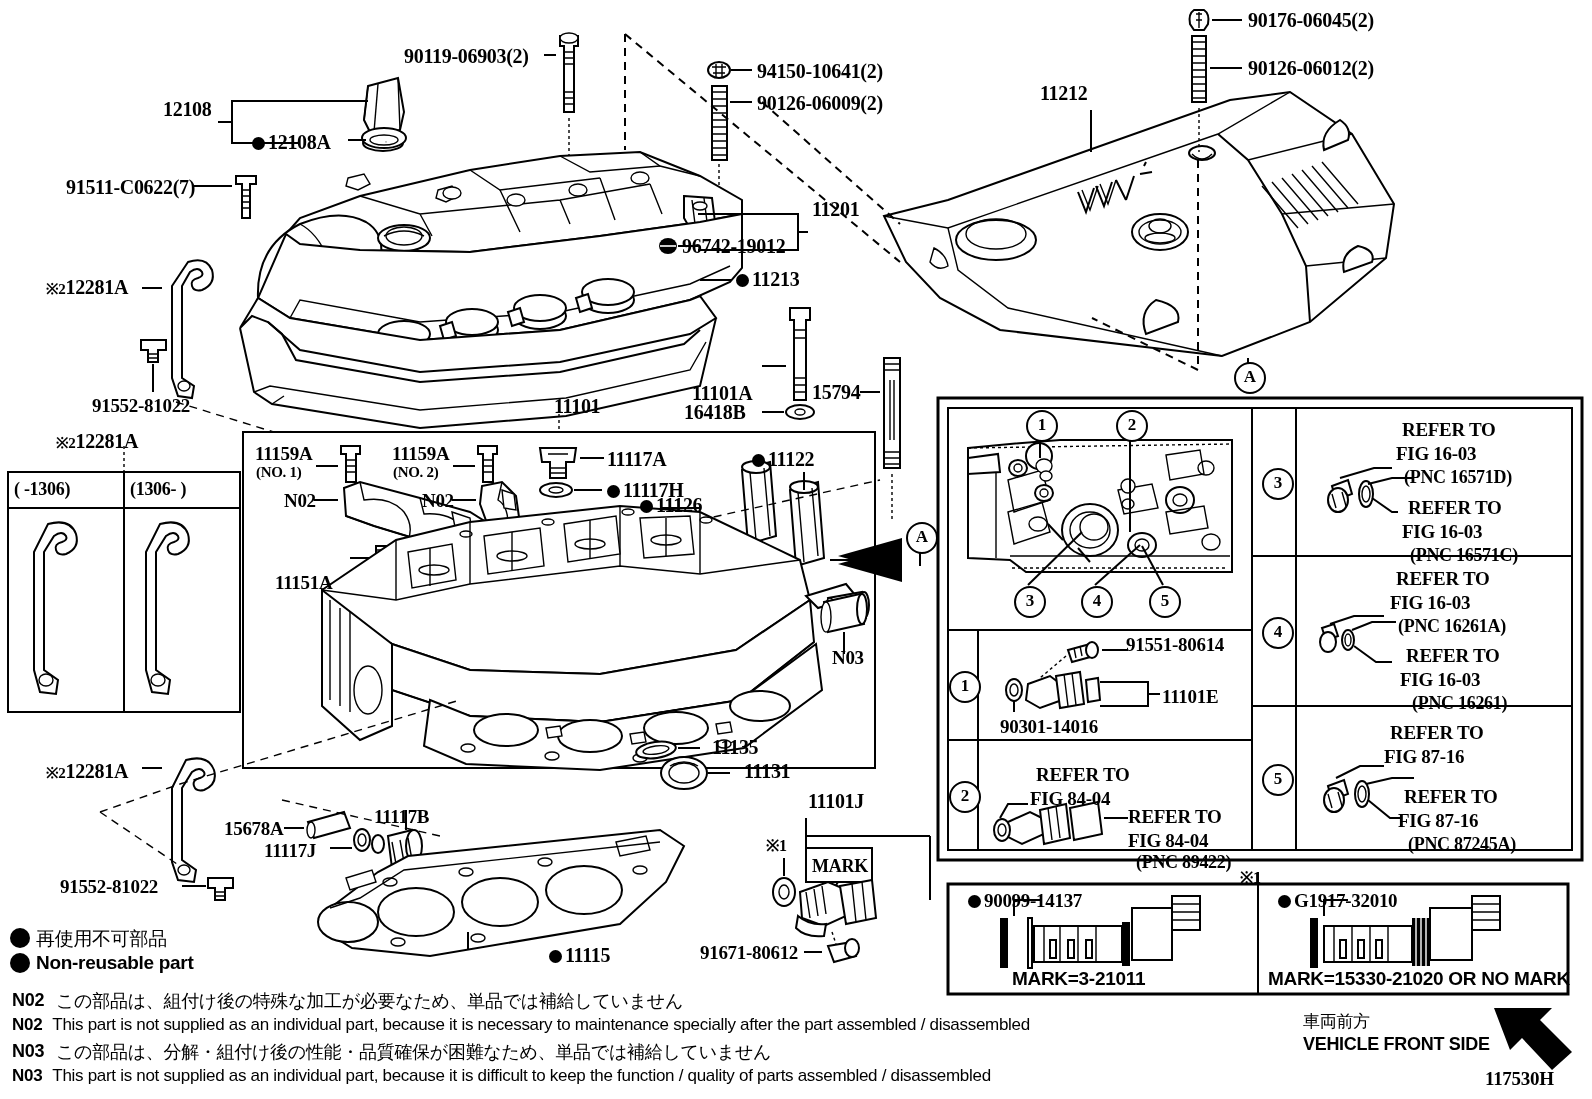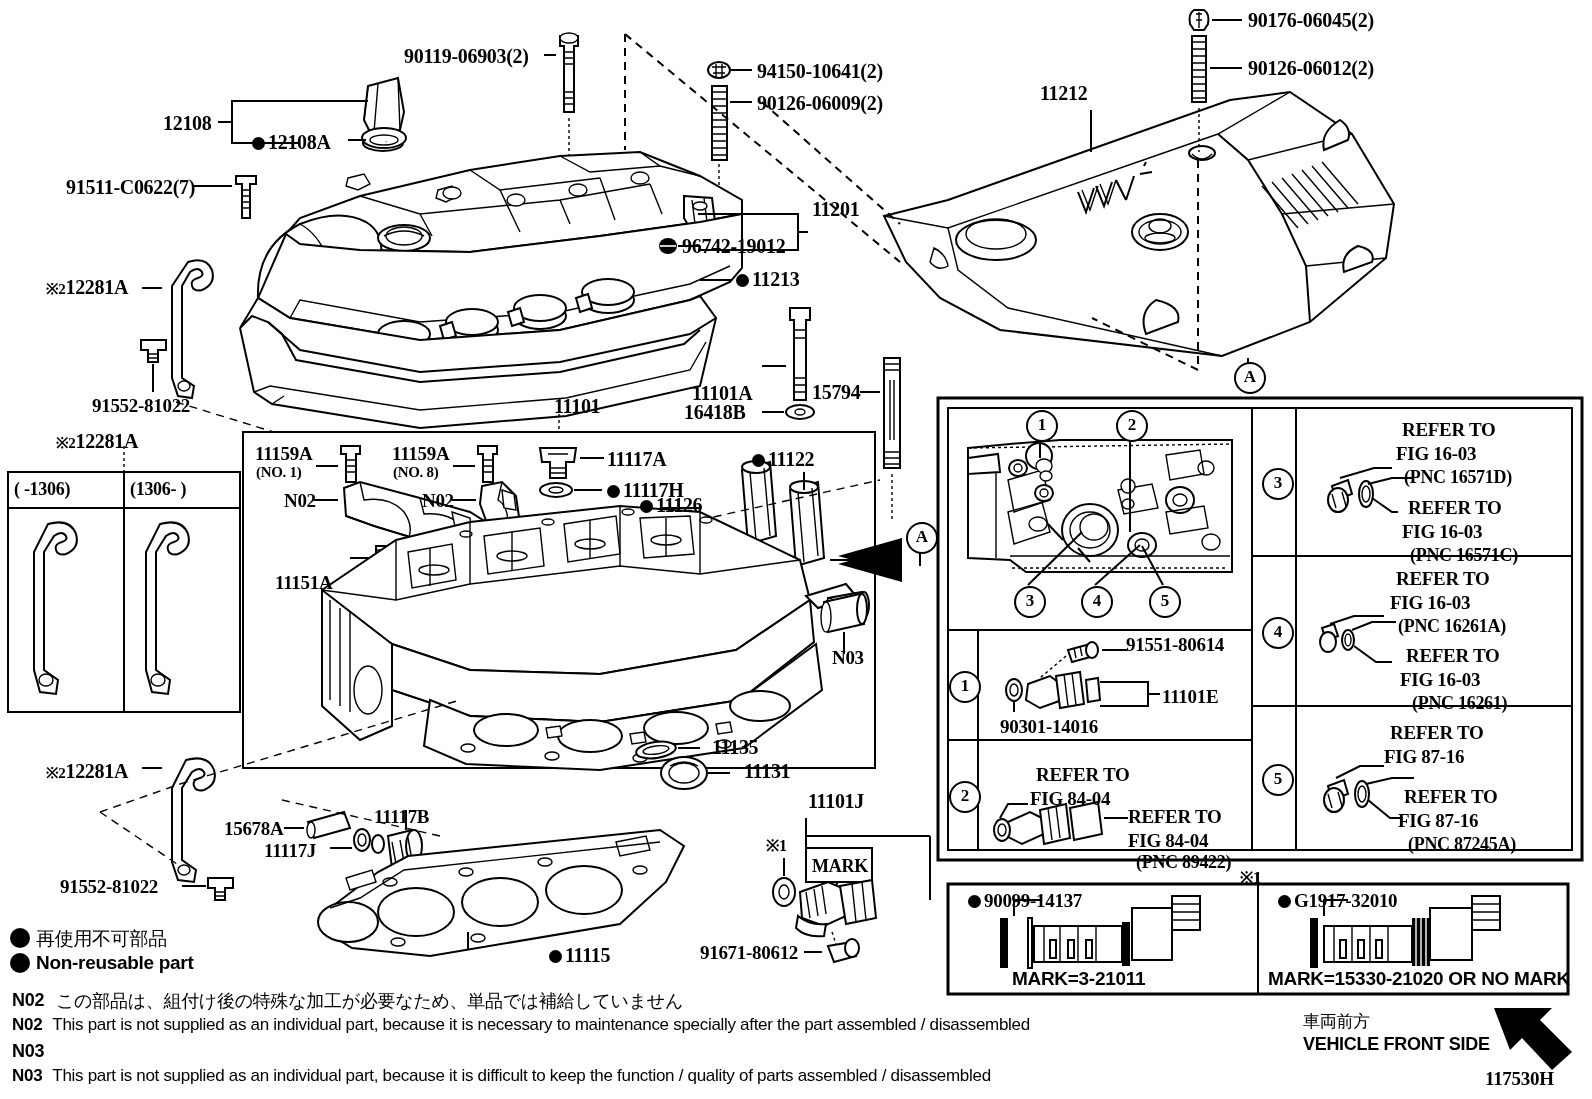--- a/index.html
+++ b/index.html
@@ -612,21 +612,21 @@
   <g>
     <path class="blk" d="M1494 1008 L1552 1008 L1540 1020 L1572 1052 L1552 1070 L1522 1038 L1510 1050 Z"></path>
   </g>
 
   <path class="ln med" d="M1258 872 L1258 884"></path>
 
   <path class="ln med" d="M1248 358 L1248 376"></path>
   <path class="ln med" d="M920 548 L920 532 M920 548 L920 566"></path>
 </svg>
 
-<div class="lbl l20" style="left:163px;top:112px;">12108</div>
+<div class="lbl l20" style="left:163px;top:98px;">12108</div>
 <div class="lbl l20" style="left:252px;top:131px;"><span class="dot"></span><span>12108A</span></div>
 <div class="lbl l20" style="left:66px;top:176px;">91511-C0622(7)</div>
 <div class="lbl l20" style="left:404px;top:45px;">90119-06903(2)</div>
 <div class="lbl l20" style="left:757px;top:60px;">94150-10641(2)</div>
 <div class="lbl l20" style="left:757px;top:92px;">90126-06009(2)</div>
 <div class="lbl l20" style="left:812px;top:198px;">11201</div>
 <div class="lbl l20" style="left:682px;top:235px;">96742-19012</div>
 <div class="lbl l20" style="left:736px;top:268px;"><span class="dot"></span><span>11213</span></div>
 <div class="lbl l20" style="left:692px;top:355px;margin-top:27px;">11101A</div>
 <div class="lbl l20" style="left:684px;top:401px;">16418B</div>
@@ -640,21 +640,21 @@
 
 <div class="lbl l17" style="left:56px;top:430px;"><span class="l15">※2</span><span class="l20">12281A</span></div>
 <div class="lbl l18" style="left:14px;top:479px;">(     -1306)</div>
 <div class="lbl l18" style="left:130px;top:479px;">(1306-      )</div>
 
 <div class="lbl l20" style="left:554px;top:395px;">11101</div>
 
 <div class="lbl l19" style="left:255px;top:443px;">11159A</div>
 <div class="lbl l15" style="left:256px;top:464px;">(NO. 1)</div>
 <div class="lbl l19" style="left:392px;top:443px;">11159A</div>
-<div class="lbl l15" style="left:393px;top:464px;">(NO. 8)</div>
+<div class="lbl l15" style="left:393px;top:464px;">(NO. 2)</div>
 <div class="lbl l19" style="left:284px;top:490px;">N02</div>
 <div class="lbl l19" style="left:422px;top:490px;">N02</div>
 <div class="lbl l19" style="left:275px;top:548px;margin-top:24px;">11151A</div>
 
 <div class="lbl l20" style="left:607px;top:448px;">11117A</div>
 <div class="lbl l20" style="left:607px;top:479px;"><span class="dot"></span><span>11117H</span></div>
 <div class="lbl l20" style="left:640px;top:494px;"><span class="dot"></span><span>11126</span></div>
 <div class="lbl l20" style="left:752px;top:448px;"><span class="dot"></span><span>11122</span></div>
 <div class="lbl l19" style="left:832px;top:647px;">N03</div>
 
@@ -725,19 +725,20 @@
 <div class="lbl l19 sansb" style="left:1012px;top:968px;">MARK=3-21011</div>
 <div class="lbl l19 sansb" style="left:1268px;top:968px;">MARK=15330-21020 OR NO MARK</div>
 
 <div class="lbl l19 jp" style="left:36px;top:926px;">再使用不可部品</div>
 <div class="lbl l19 sansb" style="left:36px;top:952px;">Non-reusable part</div>
 
 <div class="lbl l18 sansb" style="left:12px;top:990px;">N02</div>
 <div class="lbl l18 jp" style="left:56px;top:989px;">この部品は、組付け後の特殊な加工が必要なため、単品では補給していません</div>
 <div class="lbl l17 sans" style="left:12px;top:1015px;"><span class="sansb">N02</span><span style="margin-left:10px;">This part is not supplied as an individual part, because it is necessary to maintenance specially after the part assembled / disassembled</span></div>
 <div class="lbl l18 sansb" style="left:12px;top:1041px;">N03</div>
+<div class="lbl l18 jp" style="left:56px;top:1040px;">この部品は、分解・組付け後の性能・品質確保が困難なため、単品では補給していません</div>
 <div class="lbl l17 sans" style="left:12px;top:1066px;"><span class="sansb">N03</span><span style="margin-left:10px;">This part is not supplied as an individual part, because it is difficult to keep the function / quality of parts  assembled / disassembled</span></div>
 
 <div class="lbl l17 jp" style="left:1303px;top:1010px;">車両前方</div>
 <div class="lbl l18 sansb" style="left:1303px;top:1034px;">VEHICLE FRONT SIDE</div>
 <div class="lbl l19" style="left:1485px;top:1068px;">117530H</div>
 
 </div>
 
 </body></html>

